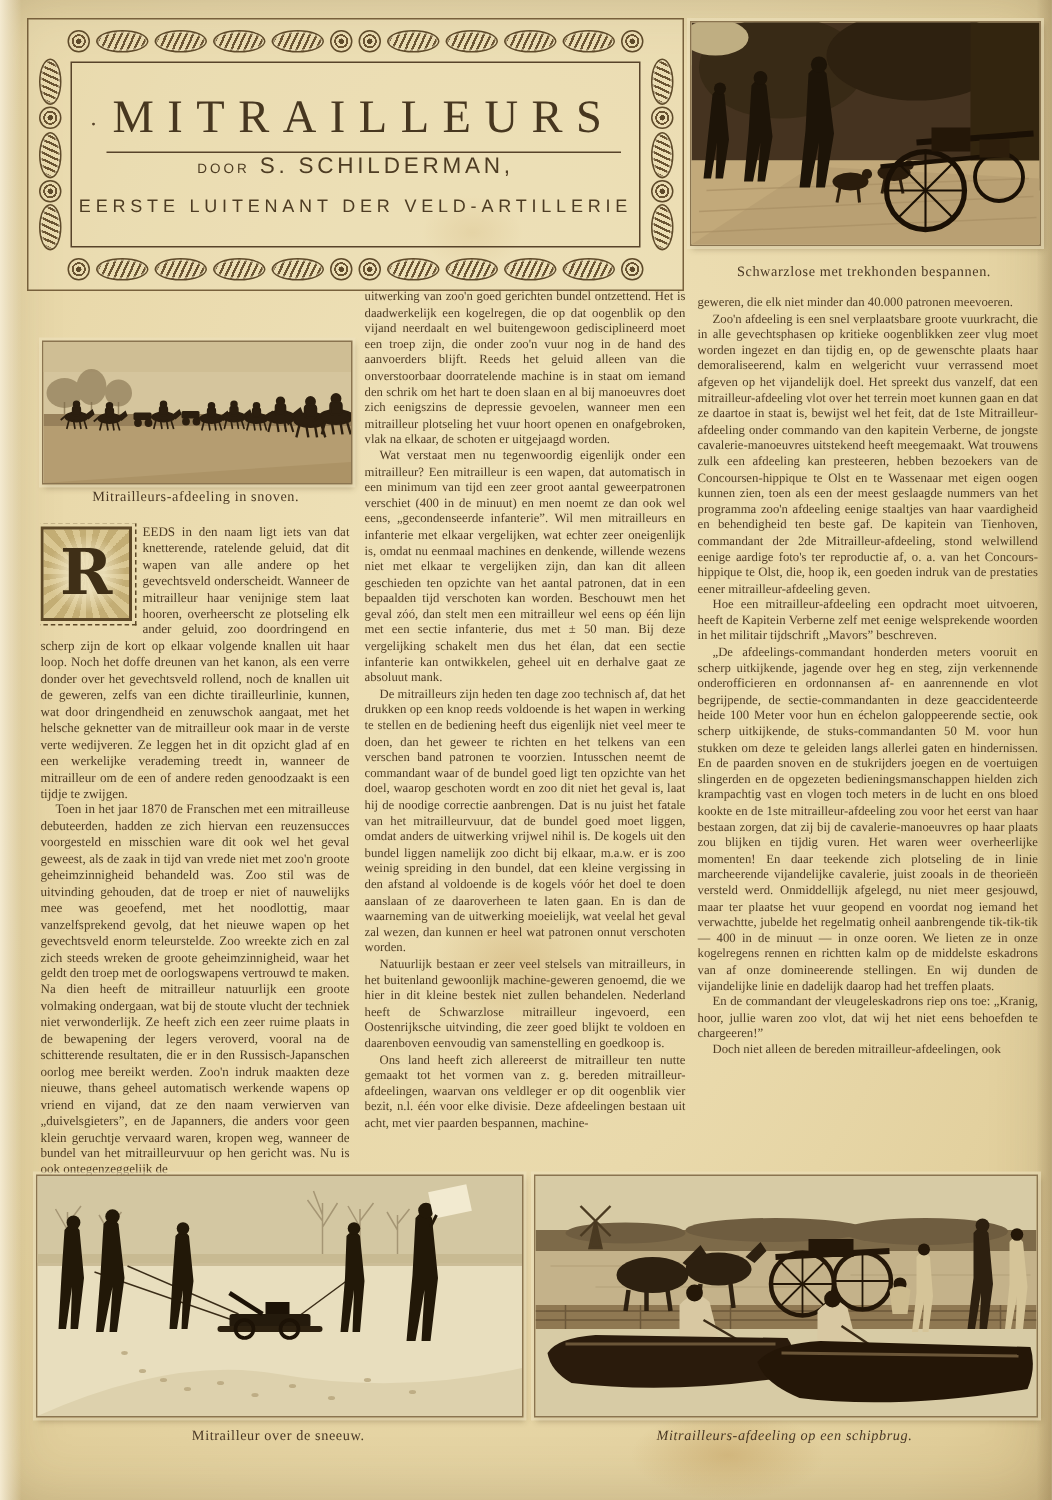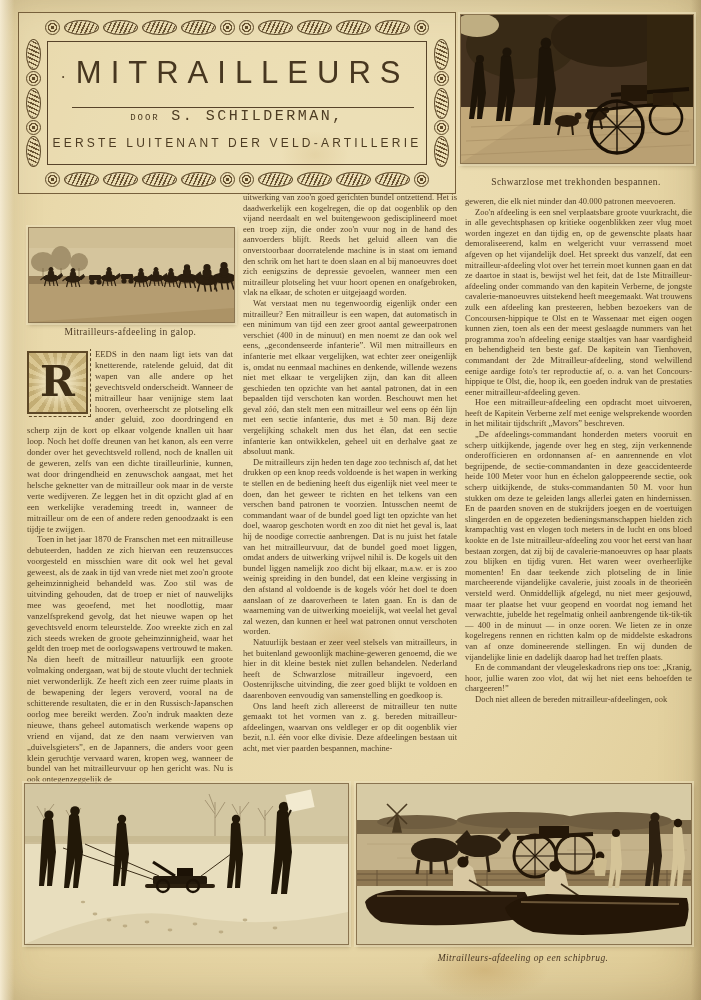--- a/index.html
+++ b/index.html
@@ -39,25 +39,25 @@
     background:repeating-linear-gradient(115deg, rgba(0,0,0,0) 0 2.5px, #6a5432 2.5px 4px);
     box-shadow:0 0 0 1px rgba(238,226,190,.6) inset;}
   .orn-oval.v{width:13px;height:29px;
     background:repeating-linear-gradient(25deg, rgba(0,0,0,0) 0 2.5px, #6a5432 2.5px 4px);}
   .orn-circle{display:inline-block;width:13px;height:13px;border:1.5px solid #5e4a2a;border-radius:50%;
     background:radial-gradient(circle, #5e4a2a 0 1.8px, rgba(0,0,0,0) 1.9px 3.4px, #6a5432 3.5px 4.6px, rgba(0,0,0,0) 4.7px);}
   .masthead-inner{position:absolute;left:28px;top:28px;right:28px;bottom:28px;
     border:1.5px solid #57432a;display:flex;flex-direction:column;align-items:center;justify-content:center;}
   .title-line{display:flex;align-items:baseline;gap:6px;}
   .print-mark{font-size:16px;color:#57432a;}
-  h1.article-title{margin:0;padding:0 4px 19px 4px;
-    font-family:Liberation Sans, sans-serif;font-weight:400;
+  h1.article-title{margin:0;padding:0 4px 8px 4px;
+    font-family:Liberation Serif, serif;font-weight:400;
     font-size:31px;letter-spacing:9px;color:#473720;
     border-bottom:1.5px solid #57432a;line-height:1;white-space:nowrap;}
-  .byline{font-family:Liberation Mono, monospace;color:#4d3c23;
+  .byline{font-family:Liberation Sans, sans-serif;color:#4d3c23;
     letter-spacing:2.5px;font-size:15px;white-space:nowrap;}
   .byline .prefix{font-size:9px;letter-spacing:2px;}
   .byline-sub{margin-top:11px;font-family:"Liberation Sans", sans-serif;color:#4d3c23;
     font-size:12px;letter-spacing:3.2px;white-space:nowrap;}
 
   
   figure{margin:0;padding:0;position:absolute;}
   .photo-frame{display:block;border:1px solid #8a7450;
     box-shadow:0 0 0 2px rgba(238,226,190,.6), 1px 2px 4px rgba(80,60,30,.35);}
   figcaption{position:absolute;left:0;right:0;text-align:center;
@@ -253,21 +253,21 @@
       <use href="#horseman" transform="translate(22,50)"></use>
       <use href="#horseman" transform="translate(44,51)"></use>
       <use href="#horseman" transform="translate(80,50)"></use>
       <use href="#horseman" transform="translate(112,51)"></use>
       <use href="#horseman" transform="translate(127,50)"></use>
       <use href="#horseman" transform="translate(142,51)"></use>
       <use href="#horseman" transform="translate(158,50) scale(1.25)"></use>
       <use href="#horseman" transform="translate(178,52) scale(1.45)"></use>
       <use href="#horseman" transform="translate(195,50) scale(1.45)"></use>
     </svg>
-    <figcaption>Mitrailleurs-afdeeling in galop.</figcaption>
+    <figcaption>Mitrailleurs-afdeeling in snoven.</figcaption>
   </figure>
 
   <div class="col col1">
     <p class="para">
       <span class="dropcap">R</span><span>EEDS in den naam ligt iets van dat knetterende, ratelende geluid, dat dit wapen van alle andere op het gevechtsveld onderscheidt. Wanneer de mitrailleur haar venijnige stem laat hooren, overheerscht ze plotseling elk ander geluid, zoo doordringend en scherp zijn de kort op elkaar volgende knallen uit haar loop. Noch het doffe dreunen van het kanon, als een verre donder over het gevechtsveld rollend, noch de knallen uit de geweren, zelfs van een dichte tirailleurlinie, kunnen, wat door dringendheid en zenuwschok aangaat, met het helsche geknetter van de mitrailleur ook maar in de verste verte wedijveren. Ze leggen het in dit opzicht glad af en een werkelijke verademing treedt in, wanneer de mitrailleur om de een of andere reden genoodzaakt is een tijdje te zwijgen.</span>
     </p>
     <p class="indent">Toen in het jaar 1870 de Franschen met een mitrailleuse debuteerden, hadden ze zich hiervan een reuzensucces voorgesteld en misschien ware dit ook wel het geval geweest, als de zaak in tijd van vrede niet met zoo'n groote geheimzinnigheid behandeld was. Zoo stil was de uitvinding gehouden, dat de troep er niet of nauwelijks mee was geoefend, met het noodlottig, maar vanzelfsprekend gevolg, dat het nieuwe wapen op het gevechtsveld enorm teleurstelde. Zoo wreekte zich en zal zich steeds wreken de groote geheimzinnigheid, waar het geldt den troep met de oorlogswapens vertrouwd te maken. Na dien heeft de mitrailleur natuurlijk een groote volmaking ondergaan, wat bij de stoute vlucht der techniek niet verwonderlijk. Ze heeft zich een zeer ruime plaats in de bewapening der legers veroverd, vooral na de schitterende resultaten, die er in den Russisch-Japanschen oorlog mee bereikt werden. Zoo'n indruk maakten deze nieuwe, thans geheel automatisch werkende wapens op vriend en vijand, dat ze den naam verwierven van „duivelsgieters”, en de Japanners, die anders voor geen klein geruchtje vervaard waren, kropen weg, wanneer de bundel van het mitrailleurvuur op hen gericht was. Nu is ook ontegenzeggelijk de</p>
   </div>
 
   <div class="col col2">
@@ -339,20 +339,21 @@
 
       <g>
         <rect x="128" y="92" width="54" height="9" rx="2" fill="#241a0c"></rect>
         <rect x="120" y="100" width="70" height="4" rx="2" fill="#2d2110"></rect>
         <circle cx="138" cy="102" r="6" fill="none" stroke="#1c1206" stroke-width="2.4"></circle>
         <circle cx="168" cy="102" r="6" fill="none" stroke="#1c1206" stroke-width="2.4"></circle>
         <line x1="150" y1="92" x2="128" y2="78" stroke="#1c1206" stroke-width="3"></line>
         <rect x="152" y="84" width="16" height="8" fill="#1c1206"></rect>
       </g>
     </svg>
+    <figcaption>Mitrailleur over de sneeuw.</figcaption>
   </figure>
 
   <figure class="fig-schipbrug">
     <svg class="photo-frame" width="334" height="160" viewBox="0 0 334 160">
       <rect x="0" y="0" width="334" height="160" fill="#d7cba5"></rect>
 
       <rect x="0" y="36" width="334" height="14" fill="#7d6a49"></rect>
       <g fill="#6f5d40">
         <ellipse cx="160" cy="36" rx="60" ry="8"></ellipse>
         <ellipse cx="260" cy="37" rx="55" ry="9"></ellipse>

